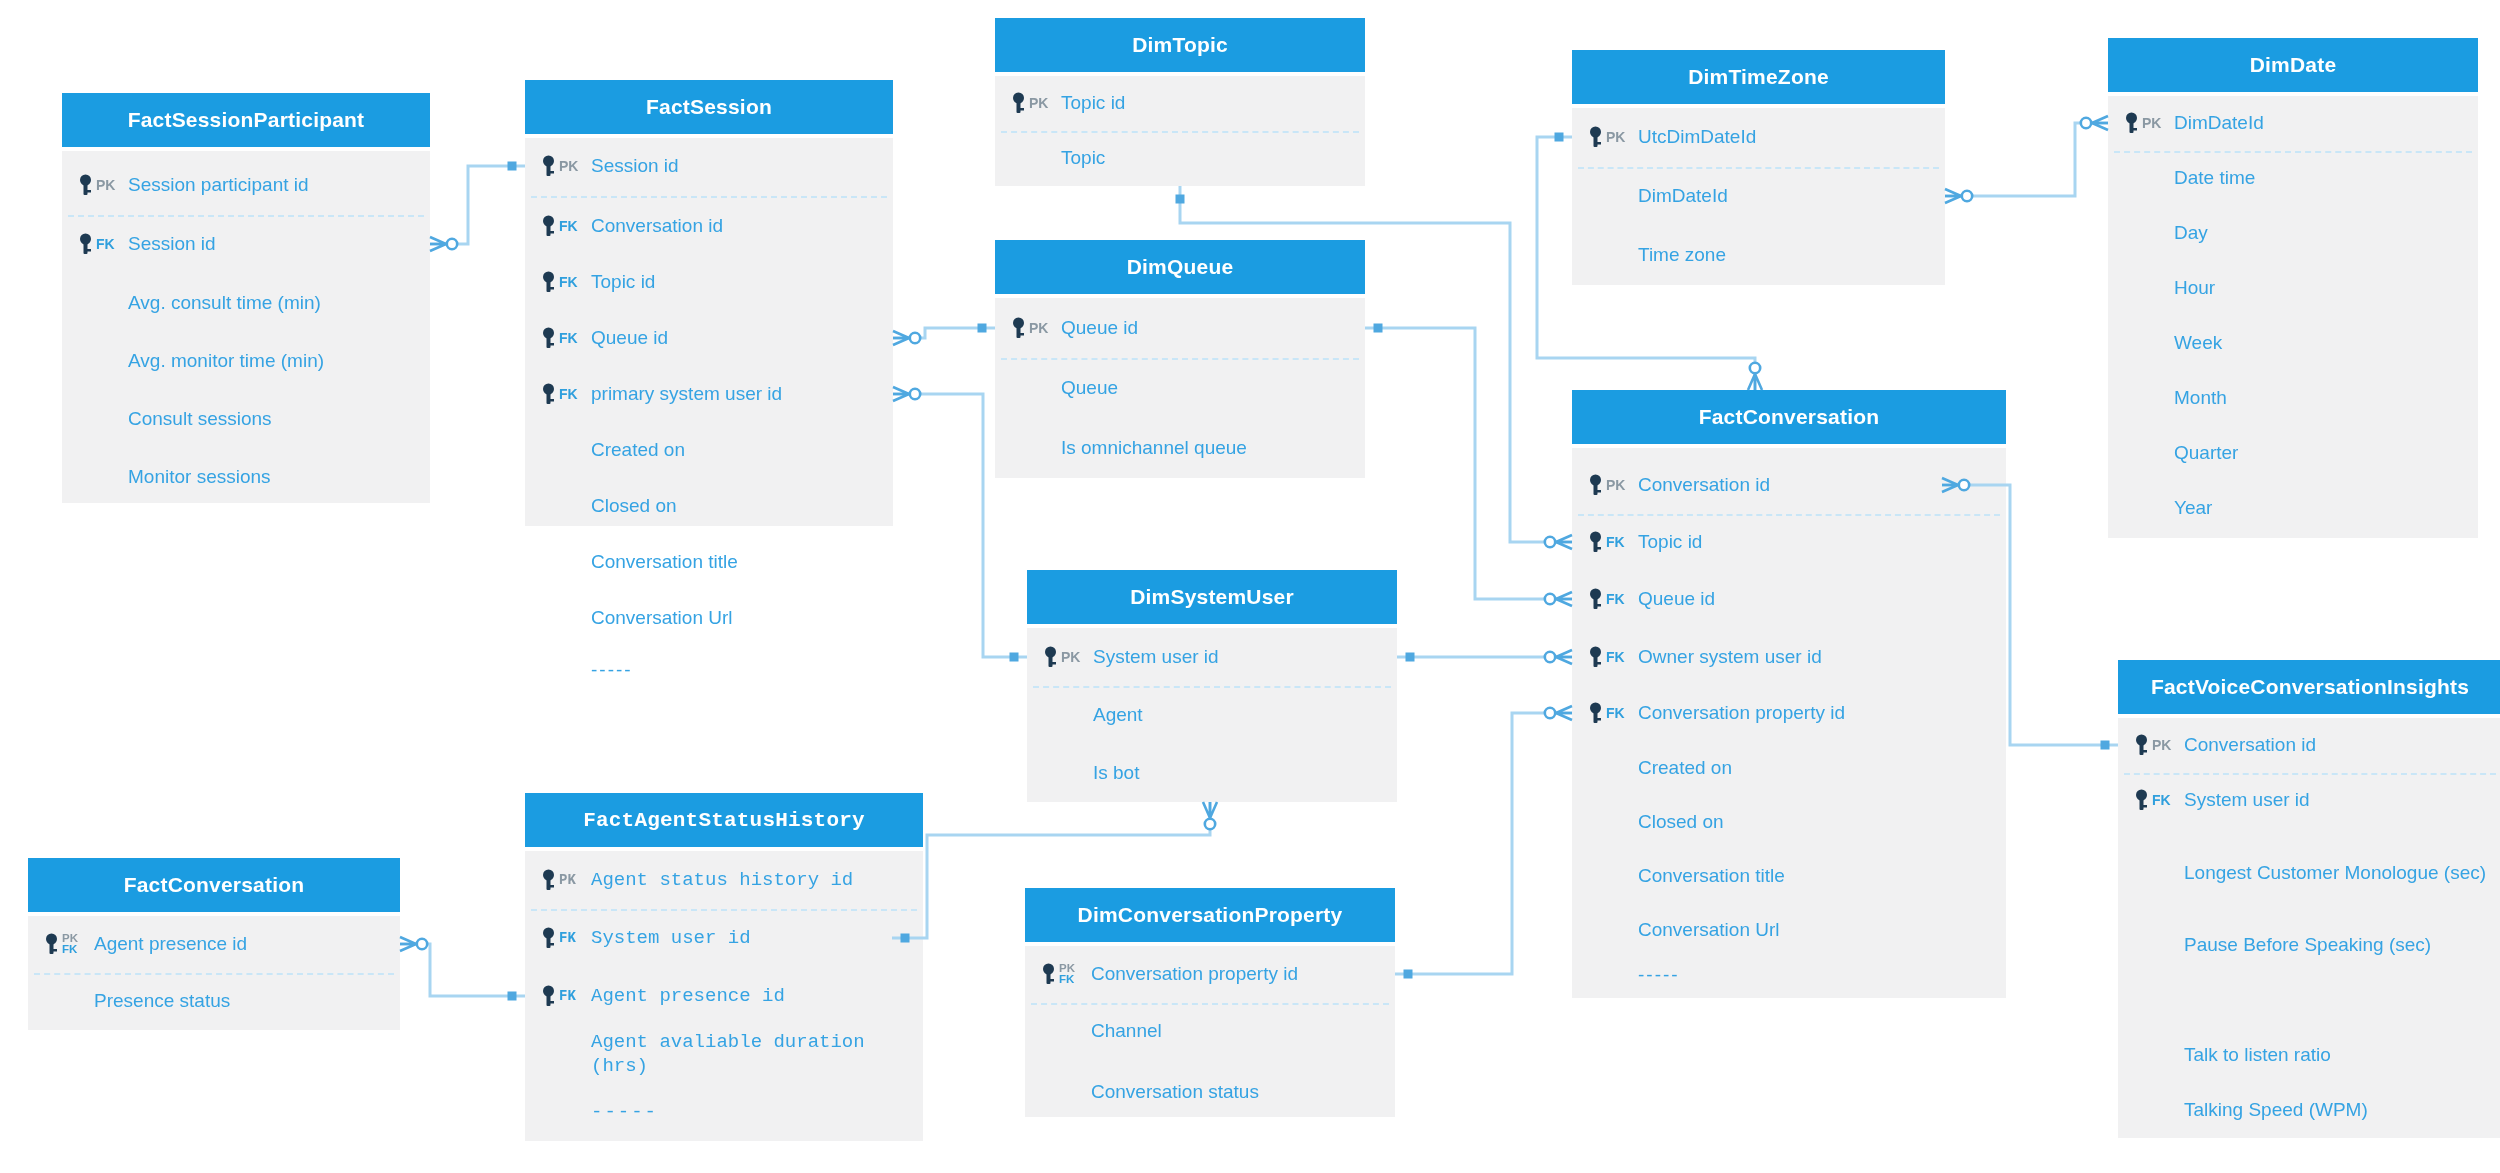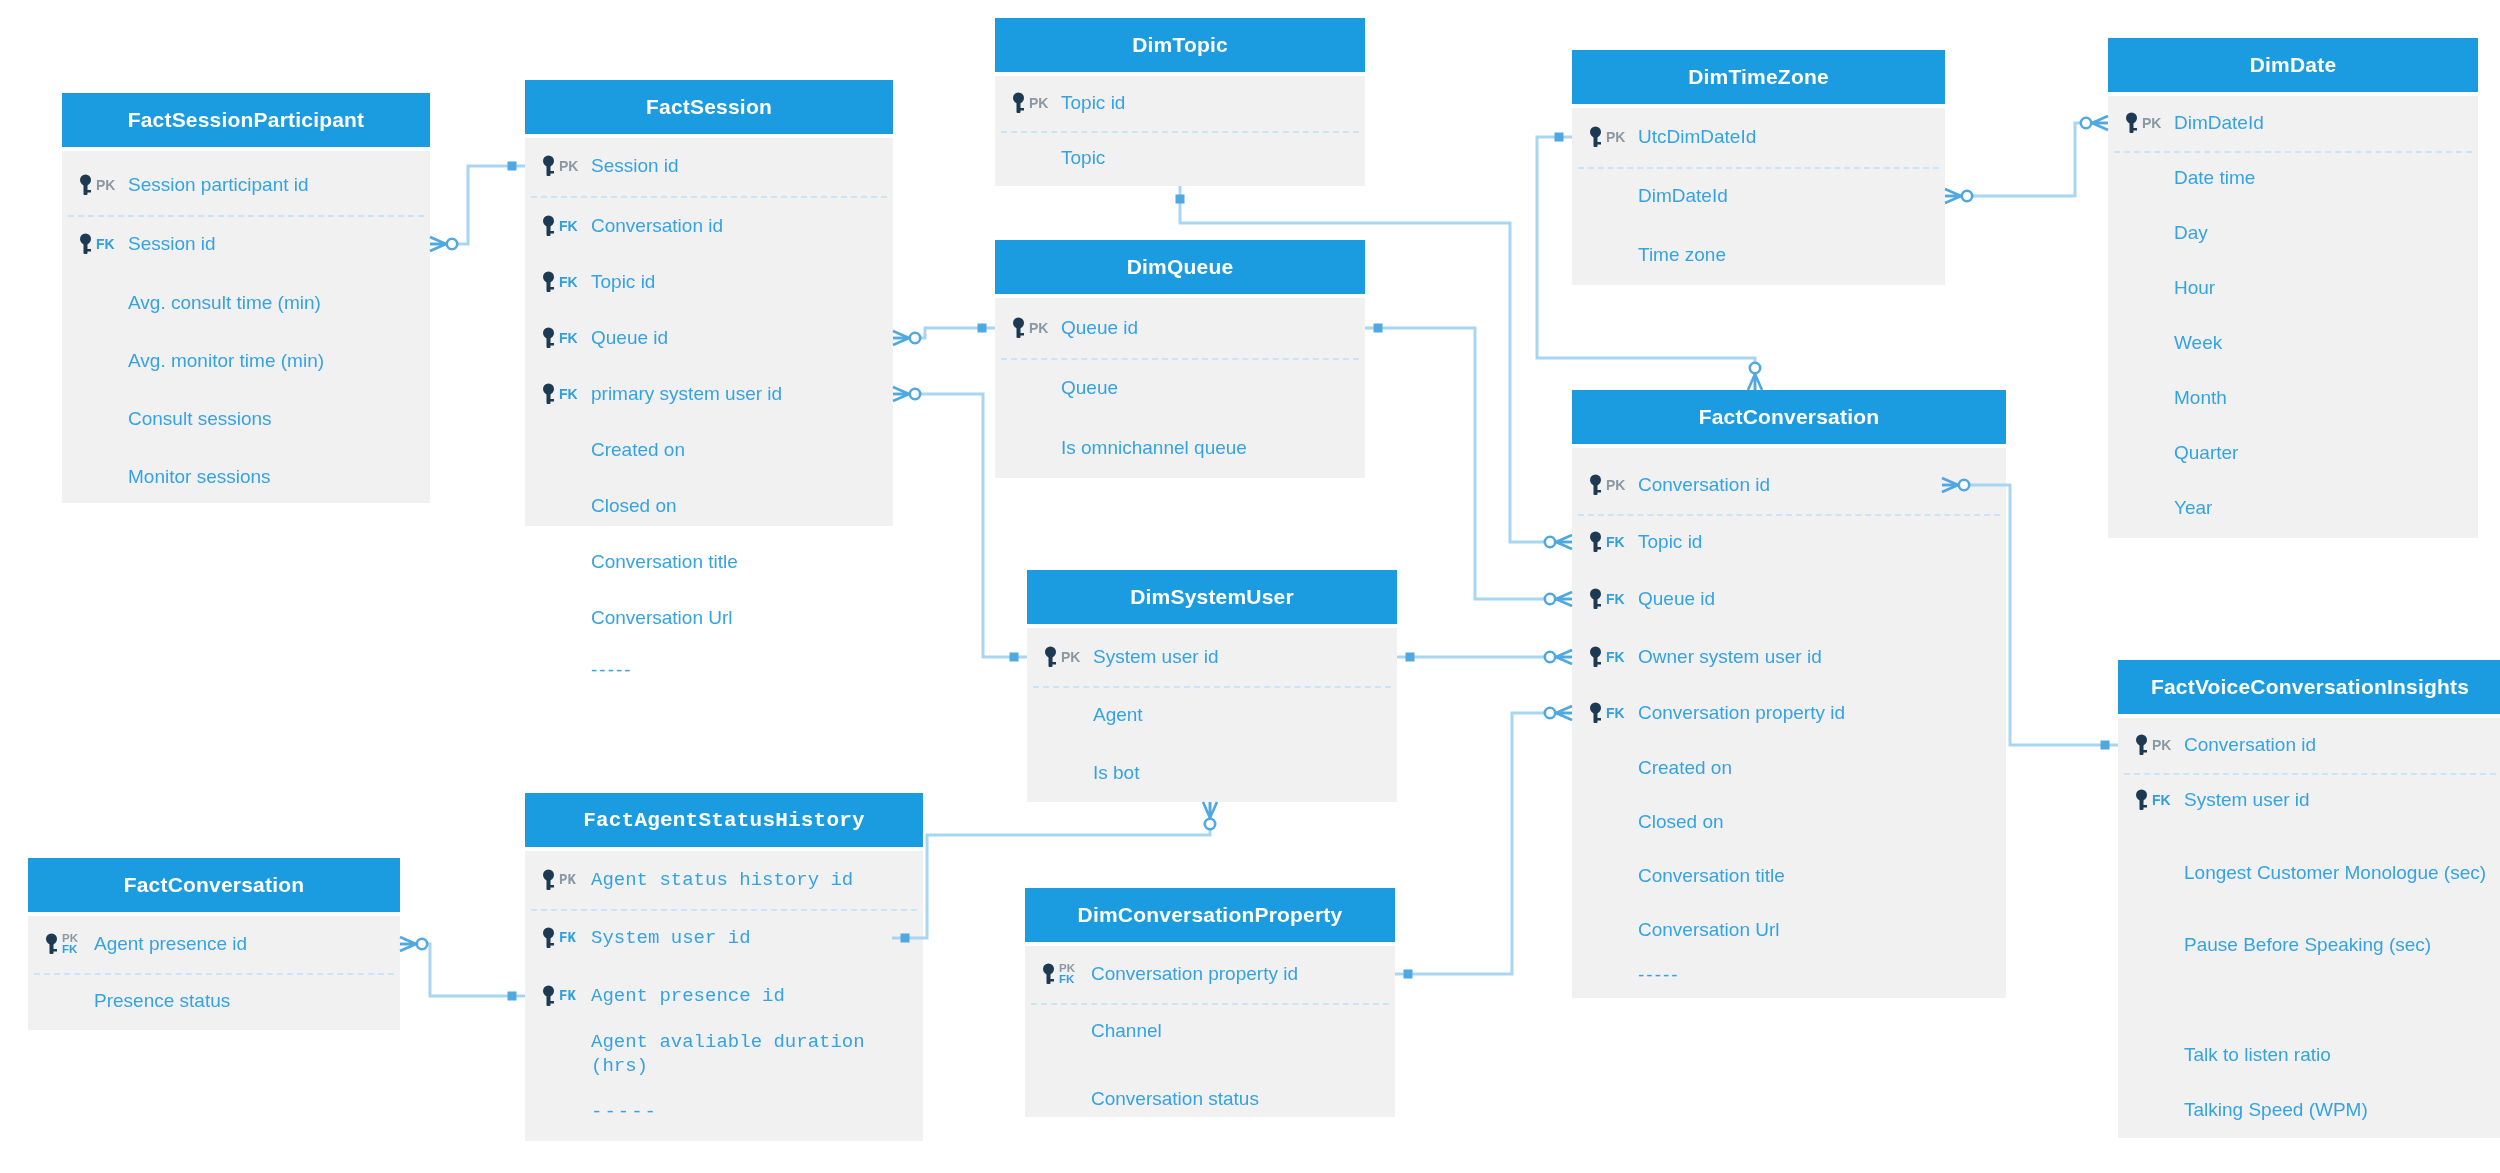--- a/index.html
+++ b/index.html
@@ -437,21 +437,21 @@
             <span class="ktext fk">FK</span>
           </span>
         </div>
         <span class="lbl">Conversation property id</span>
       </div>
       <div class="divider" style="top: 114.5px;"></div>
       <div class="row" style="top: 123px;">
         <div class="keyblock"></div>
         <span class="lbl">Channel</span>
       </div>
-      <div class="row" style="top: 191px;">
+      <div class="row" style="top: 184px;">
         <div class="keyblock"></div>
         <span class="lbl">Conversation status</span>
       </div>
     </div>
     <div class="tbl" style="left: 2118px; top: 660px; width: 365px; height: 478px; padding-left: 19px;">
       <div class="hdr">FactVoiceConversationInsights</div>
       <div class="row" style="top: 65px;">
         <div class="keyblock">
           <svg width="15" height="23" viewBox="0 0 15 23" fill="#1E3A52">
             <circle cx="7.5" cy="6" r="5.5"></circle>

